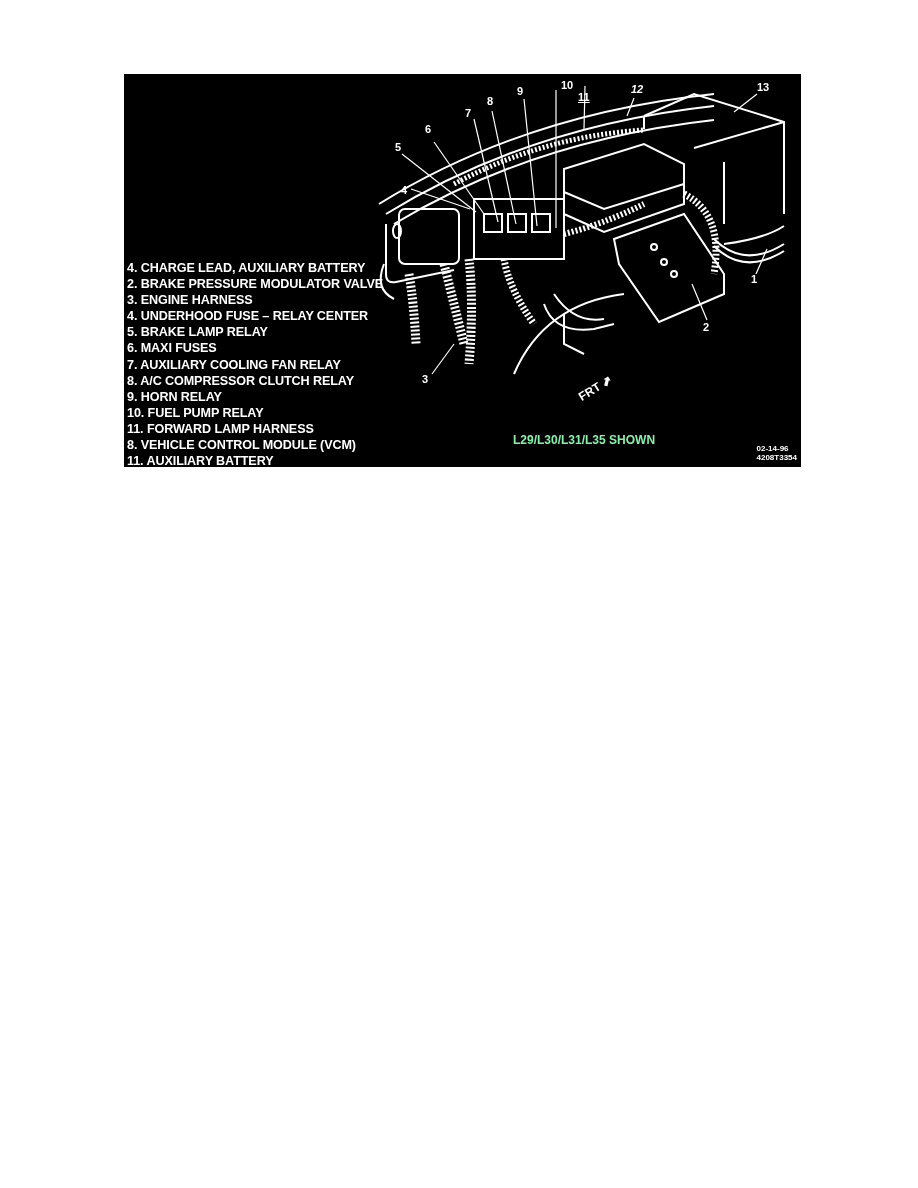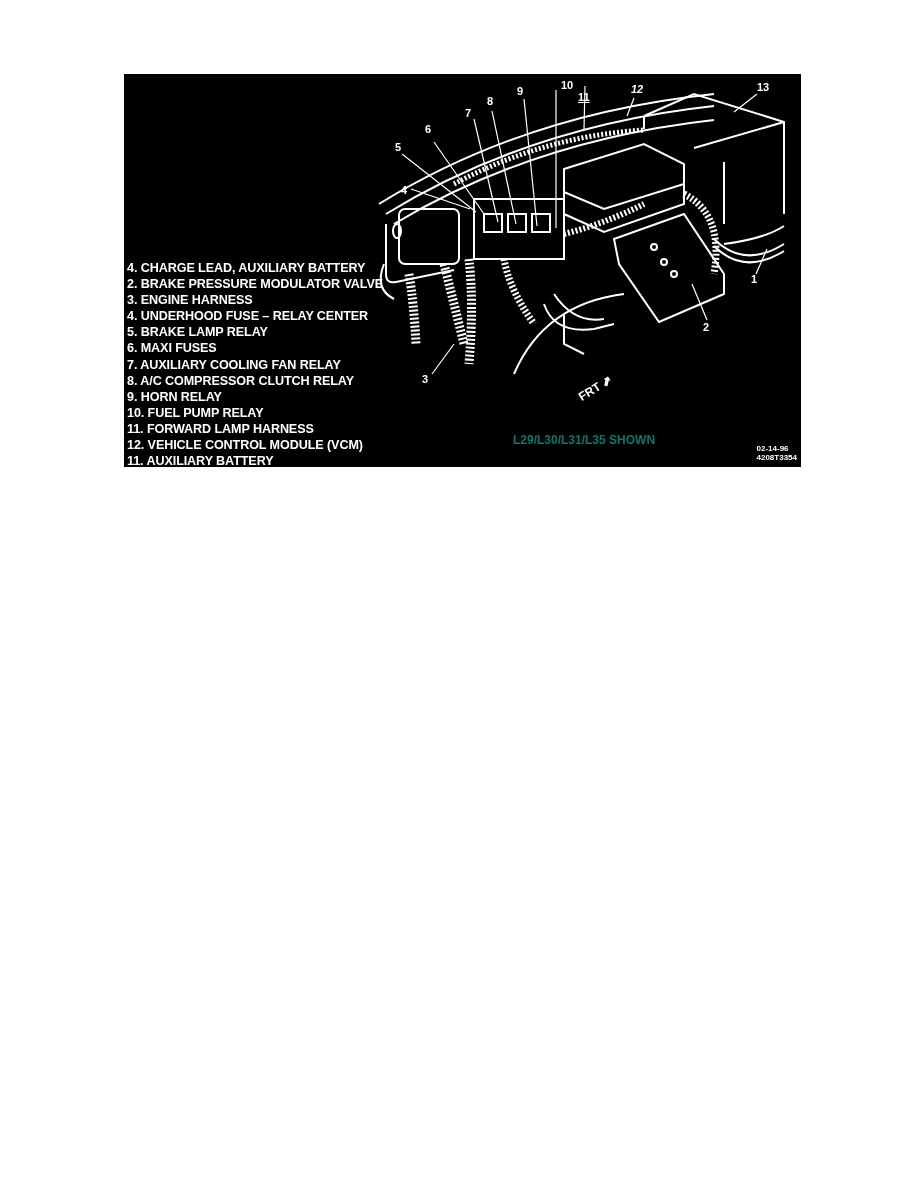--- a/index.html
+++ b/index.html
@@ -2,21 +2,21 @@
 <html><head>
 <meta charset="utf-8">
 <style>
   html, body { margin: 0; padding: 0; background: #ffffff; }
   body { width: 918px; height: 1188px; position: relative; overflow: hidden; font-family: "Liberation Sans", sans-serif; }
   .figure { position: absolute; left: 124px; top: 74px; width: 677px; height: 393px; background: #000000; overflow: hidden; }
   .drawing { position: absolute; left: 0; top: 0; width: 677px; height: 393px; }
   .legend { position: absolute; left: 3px; top: 186px; margin: 0; padding: 0; list-style: none; }
   .legend li { color: #ffffff; font-weight: bold; font-size: 12.6px; line-height: 16.1px; white-space: nowrap; letter-spacing: -0.1px; }
   .callout { position: absolute; color: #ffffff; font-weight: bold; font-size: 11px; line-height: 11px; }
-  .caption { position: absolute; left: 377px; top: 359px; color: #0f766e; font-weight: bold; font-size: 12px; padding-left: 12px; }
+  .caption { position: absolute; left: 377px; top: 359px; color: #86efac; font-weight: bold; font-size: 12px; padding-left: 12px; }
   .stamp { position: absolute; right: 4px; top: 370px; color: #ffffff; font-weight: bold; font-size: 8px; line-height: 9px; text-align: left; }
   .frt { position: absolute; left: 452px; top: 318px; color: #ffffff; font-weight: bold; font-size: 12px; transform: rotate(-32deg); transform-origin: left top; }
 </style>
 </head>
 <body>
 
 <div class="figure">
 
   <svg class="drawing" viewBox="0 0 677 393" xmlns="http://www.w3.org/2000/svg" fill="none" stroke="#ffffff" stroke-width="2">
 
@@ -86,21 +86,21 @@
     <li>2. BRAKE PRESSURE MODULATOR VALVE</li>
     <li>3. ENGINE HARNESS</li>
     <li>4. UNDERHOOD FUSE – RELAY CENTER</li>
     <li>5. BRAKE LAMP RELAY</li>
     <li>6. MAXI FUSES</li>
     <li>7. AUXILIARY COOLING FAN RELAY</li>
     <li>8. A/C COMPRESSOR CLUTCH RELAY</li>
     <li>9. HORN RELAY</li>
     <li>10. FUEL PUMP RELAY</li>
     <li>11. FORWARD LAMP HARNESS</li>
-    <li>12. VEHICLE CONTROL MODULE (VCM)</li>
+    <li>8. VEHICLE CONTROL MODULE (VCM)</li>
     <li>11. AUXILIARY BATTERY</li>
   </ol>
 
   <span class="callout" style="left:627px;top:200px;">1</span>
   <span class="callout" style="left:579px;top:248px;">2</span>
   <span class="callout" style="left:298px;top:300px;">3</span>
   <span class="callout" style="left:277px;top:111px;">4</span>
   <span class="callout" style="left:271px;top:68px;">5</span>
   <span class="callout" style="left:301px;top:50px;">6</span>
   <span class="callout" style="left:341px;top:34px;">7</span>

